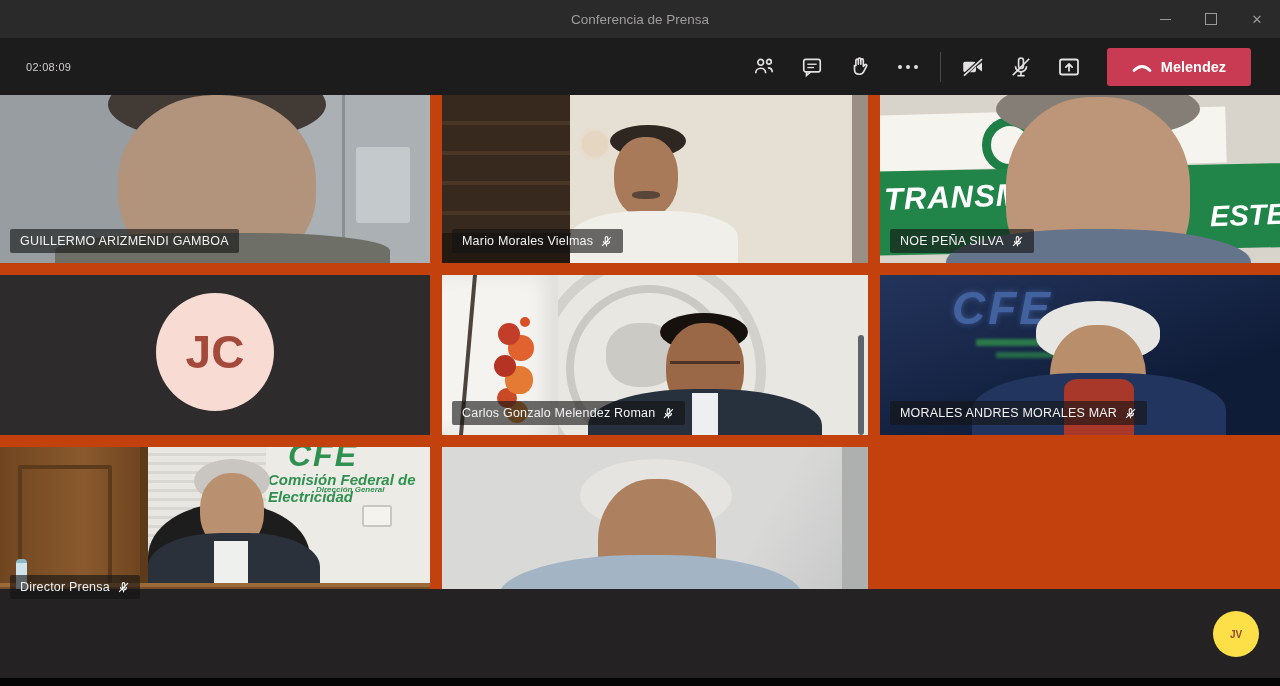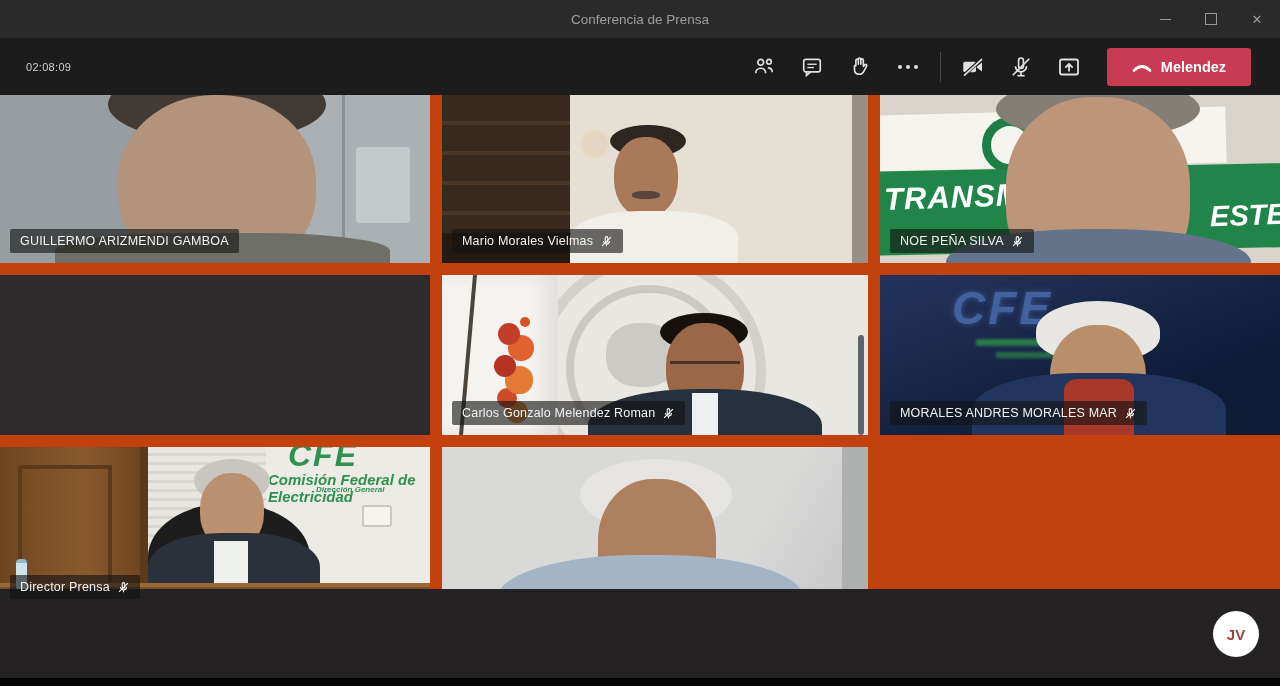--- a/index.html
+++ b/index.html
@@ -136,22 +136,22 @@
   .t9 .scene{background:linear-gradient(120deg,#d9dad8 0 70%,#c2c4c3);}
   .t9 .shadow{right:0;top:0;bottom:0;width:26px;background:#aeb0af;}
   .t9 .hair{left:138px;top:12px;width:152px;height:72px;background:#e6e4e1;border-radius:50%;}
   .t9 .face{left:156px;top:32px;width:118px;height:132px;background:#ad8060;border-radius:46% 46% 42% 42%;}
   .t9 .mustache{left:192px;top:126px;width:48px;height:12px;background:#ded9d2;border-radius:40%;}
   .t9 .body{left:56px;bottom:-38px;width:305px;height:92px;background:#a3b5c4;border-radius:46% 46% 0 0;}
 
   
   .bottom-strip{position:absolute;left:0;top:589px;width:1280px;height:89px;background:#242222;}
   .black-bar{position:absolute;left:0;bottom:0;width:1280px;height:8px;background:#050505;}
-  .self-avatar{position:absolute;right:21px;top:611px;width:46px;height:46px;border-radius:50%;background:#ffffff;
-               color:#95473a;font-size:15px;font-weight:600;display:flex;align-items:center;justify-content:center;z-index:5;}
+  .self-avatar{position:absolute;right:21px;top:611px;width:46px;height:46px;border-radius:50%;background:#fde047;
+               color:#95473a;font-size:10px;font-weight:600;display:flex;align-items:center;justify-content:center;z-index:5;}
 </style>
 </head>
 <body>
 
 <div class="titlebar">
   <span class="title">Conferencia de Prensa</span>
   <div class="wincontrols">
     <div class="winbtn">
         <span class="bar"></span>
       </div>
@@ -285,20 +285,21 @@
           <rect x="6.4" y="2" width="3.2" height="7" rx="1.6" fill="none" stroke="#fff" stroke-width="1.3"></rect>
           <path d="M4.3 7.5a3.7 3.7 0 0 0 7.4 0" fill="none" stroke="#fff" stroke-width="1.3"></path>
           <line x1="8" y1="11.2" x2="8" y2="14" stroke="#fff" stroke-width="1.3"></line>
           <line x1="2.5" y1="13.5" x2="13.5" y2="2.5" stroke="#fff" stroke-width="1.3"></line>
         </svg>
     </div>
   </div>
 
   <div class="tile t5">
     <div class="scene"></div>
+    <div class="big-avatar">JC</div>
   </div>
 
   <div class="tile t6">
     <div class="scene">
       <div class="ring1"></div>
       <div class="ring2"></div>
       <div class="blob"></div>
       <div class="flag"></div>
       <div class="pole"></div>
       <div class="flag-logo"></div>

